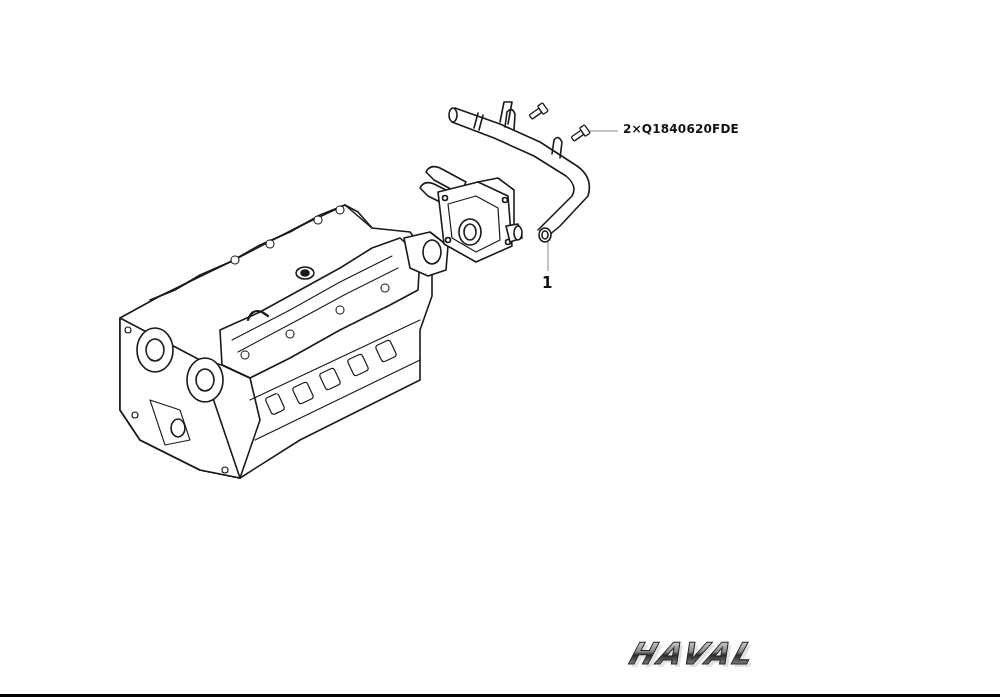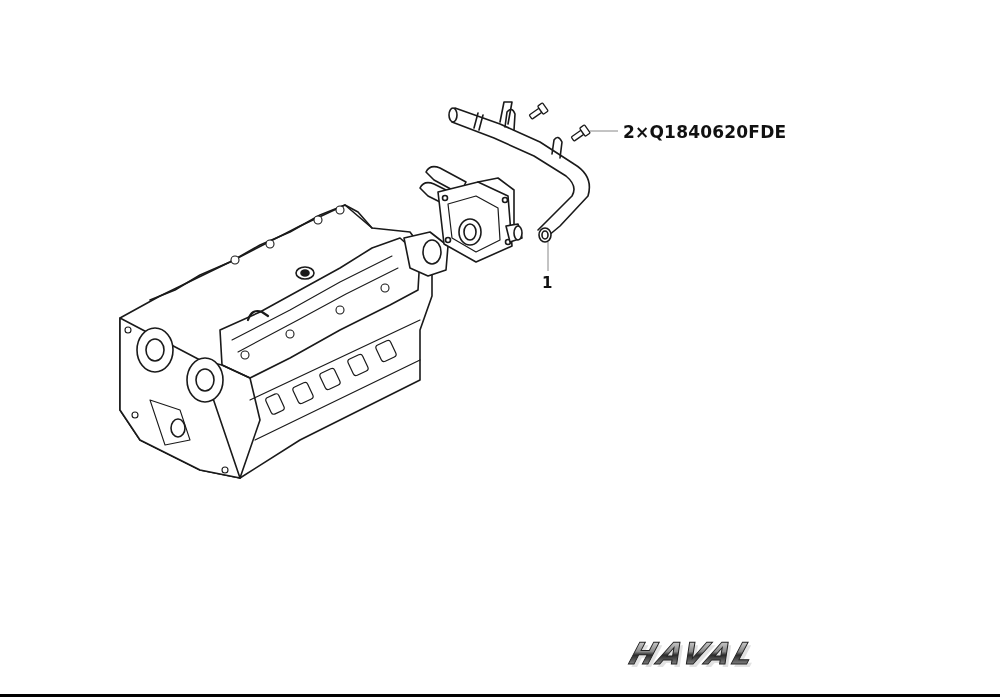--- a/index.html
+++ b/index.html
@@ -2,21 +2,21 @@
 <html><head>
   <meta charset="utf-8">
   <style>
     html, body { margin: 0; padding: 0; background: #ffffff; }
     body { width: 1000px; height: 697px; position: relative; overflow: hidden; font-family: "DejaVu Sans", sans-serif; }
     .canvas { position: absolute; left: 0; top: 0; width: 1000px; height: 697px; }
     .label {
       position: absolute; font-family: "DejaVu Sans", sans-serif; font-weight: bold;
       color: #111111; white-space: nowrap;
     }
-    .part-code { left: 623px; top: 122px; font-size: 17px; letter-spacing: 0.2px; }
+    .part-code { left: 623px; top: 122px; font-size: 12px; letter-spacing: 0.2px; }
     .callout-1 { left: 542px; top: 274px; font-size: 15px; }
     .bottom-rule { position: absolute; left: 0; top: 694px; width: 1000px; height: 3px; background: #000; }
   </style>
 </head>
 <body>
 
 <svg class="canvas" viewBox="0 0 1000 697" xmlns="http://www.w3.org/2000/svg">
   <defs>
     <linearGradient id="chrome" x1="0" y1="0" x2="0" y2="1">
       <stop offset="0" stop-color="#f2f2f2"></stop>

